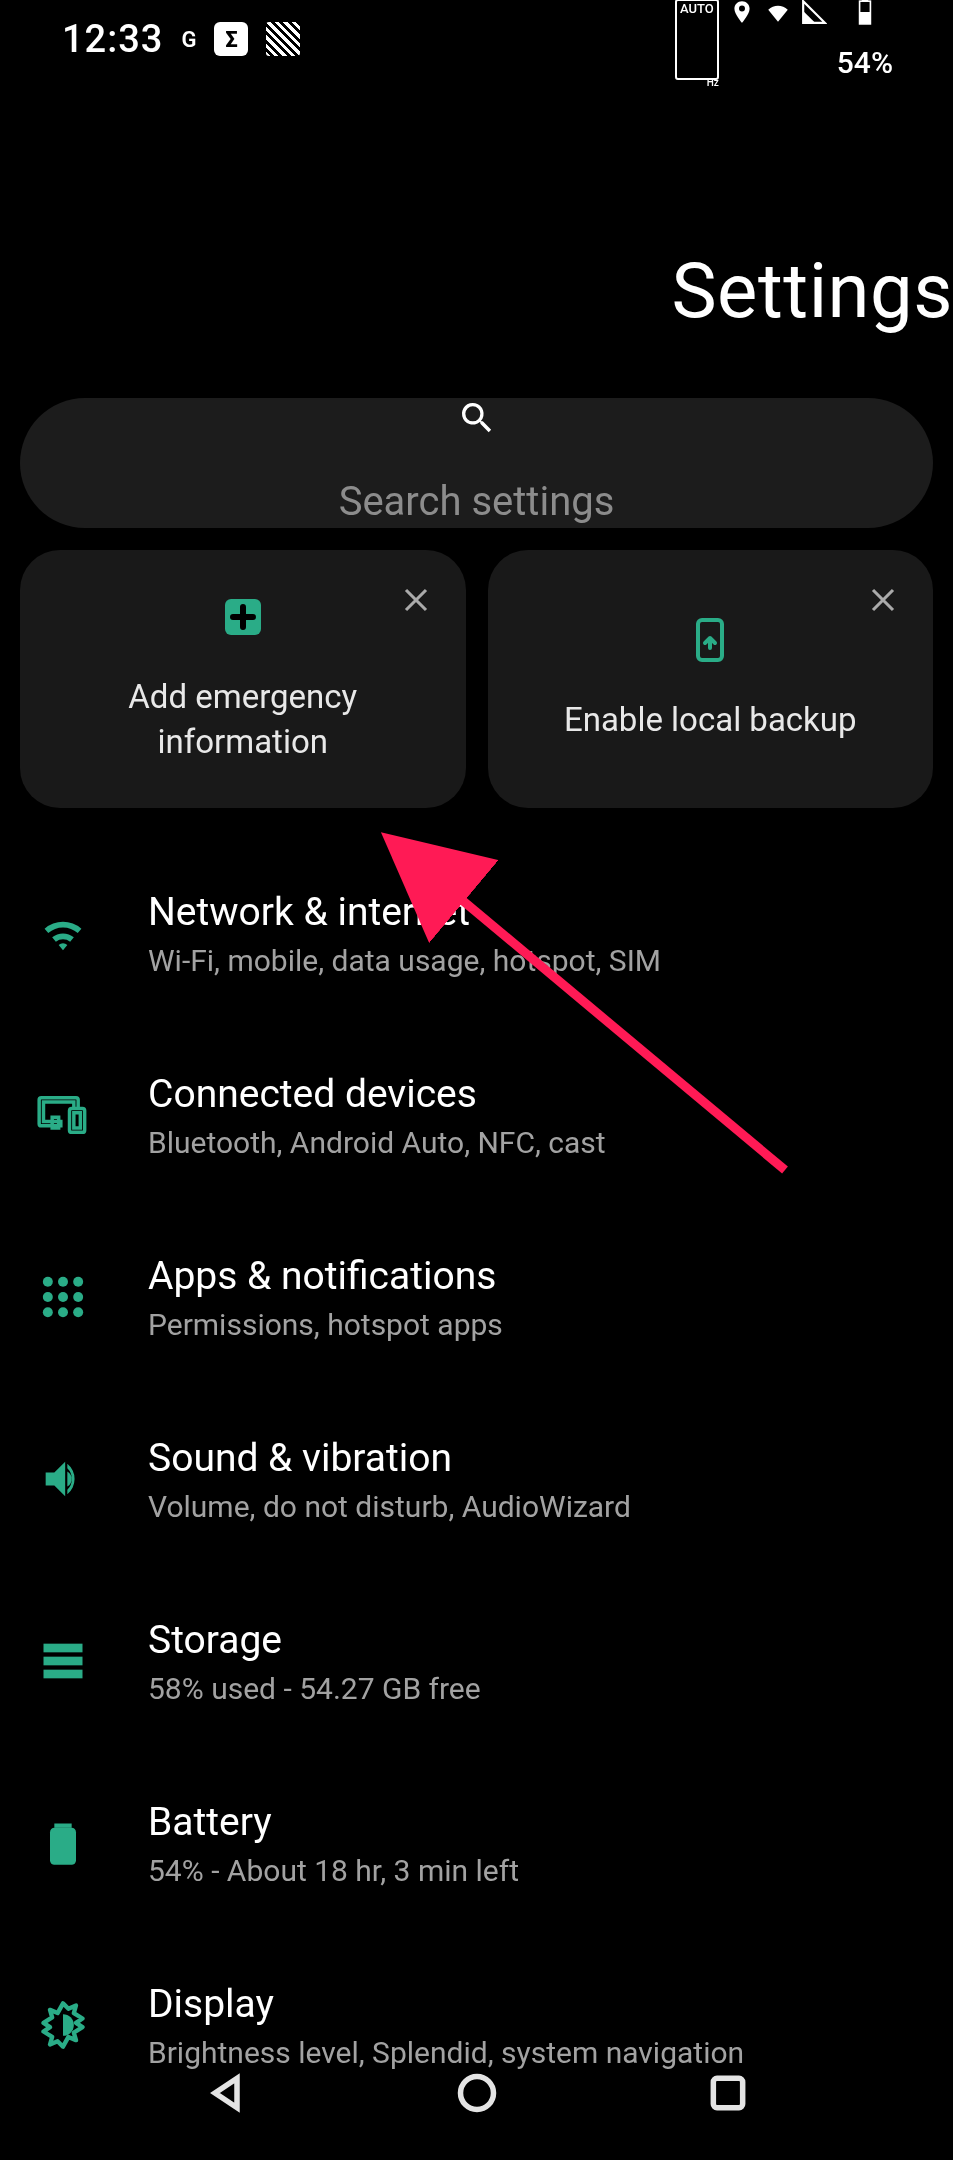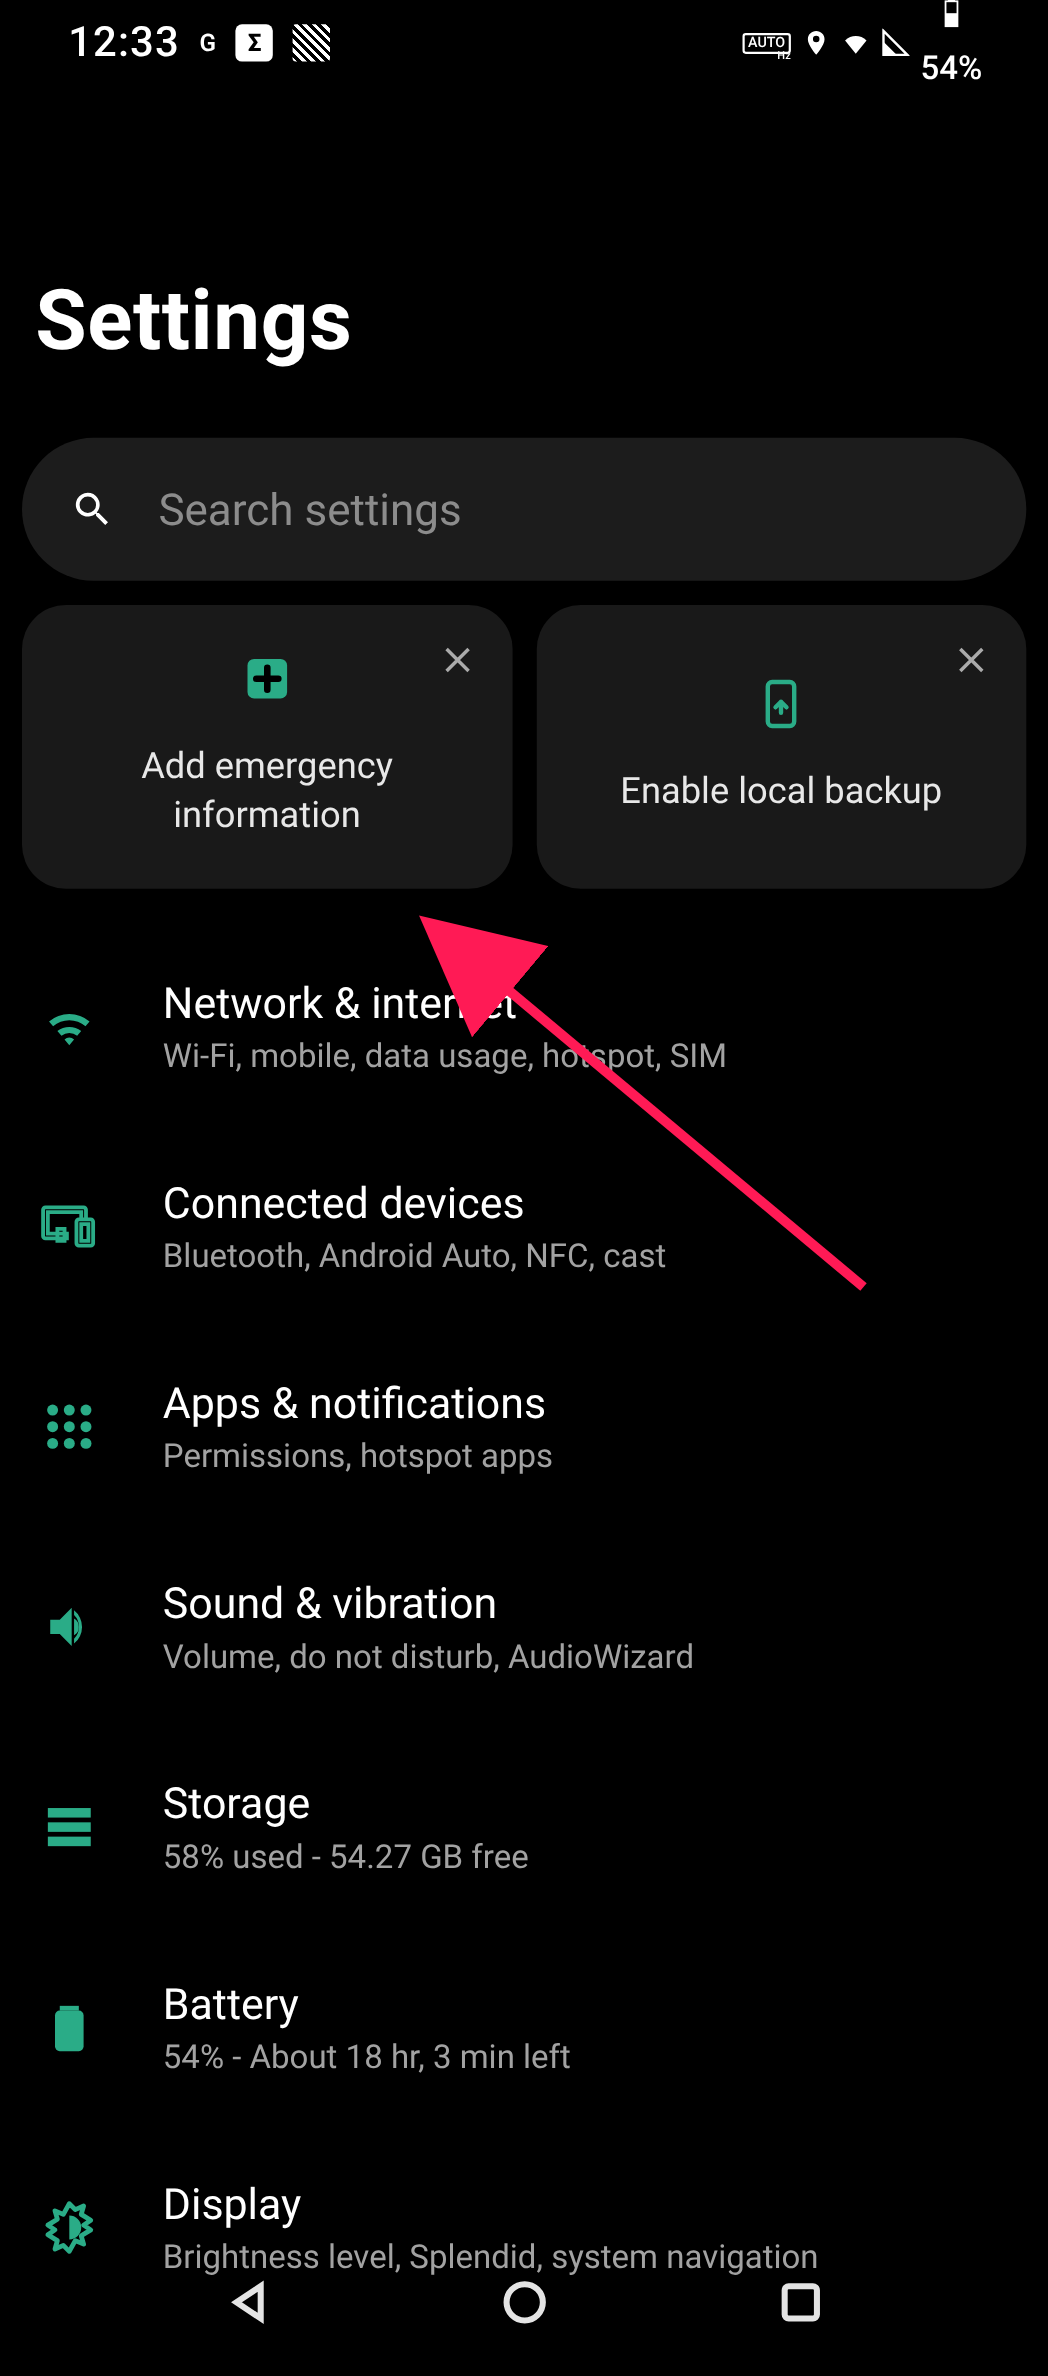--- a/index.html
+++ b/index.html
@@ -5,32 +5,32 @@
     * { margin: 0; padding: 0; box-sizing: border-box; }
     html, body { width: 953px; height: 2160px; background: #000; color: #fff; font-family: Roboto, "Segoe UI", Arial, sans-serif; overflow: hidden; }
 
     
     .status-bar { height: 78px; display: flex; align-items: center; justify-content: space-between; padding: 0 60px 0 62px; font-size: 30px; font-weight: 500; }
     .status-left { display: flex; align-items: center; gap: 18px; }
     .status-left .time { font-size: 38px; letter-spacing: 1px; }
     .status-left .g { font-size: 22px; font-weight: 600; }
     .sigma-chip { width: 34px; height: 34px; background: #fff; border-radius: 6px; display: flex; align-items: center; justify-content: center; color: #000; font-weight: 800; font-size: 22px; }
     .stripes { width: 34px; height: 34px; background: repeating-linear-gradient(45deg,#fff 0 3px,#000 3px 6px); border-radius: 3px; }
-    .status-right { display: flex; align-items: center; gap: 10px; }
+    .status-right { display: flex; gap: 10px; }
     .status-right svg { width: 26px; height: 26px; fill: #fff; }
     .auto-chip { font-size: 13px; border: 2px solid #fff; padding: 1px 3px; border-radius: 3px; line-height: 1; position: relative; }
     .auto-chip::after { content: "Hz"; position: absolute; bottom: -10px; right: -2px; font-size: 10px; }
     .batt-wrap { display: flex; align-items: center; gap: 20px; flex-direction: column; }
     .batt-wrap .pct { font-size: 30px; font-weight: 500; }
 
     
-    .page-title { font-size: 76px; font-weight: 700; padding: 168px 0 0 32px; letter-spacing: 0.5px; }
-
-    
-    .search-pill { margin: 62px 20px 0; height: 130px; background: #1c1c1c; border-radius: 65px; display: flex; align-items: center; padding: 0 44px; gap: 40px; }
+    .page-title { font-size: 76px; font-weight: 400; padding: 168px 0 0 32px; letter-spacing: 0.5px; text-align: right; }
+
+    
+    .search-pill { margin: 62px 20px 0; height: 130px; background: #1c1c1c; border-radius: 65px; display: flex; align-items: center; padding: 0 44px; gap: 40px; flex-direction: column; }
     .search-pill svg { width: 40px; height: 40px; fill: #fff; }
     .search-pill .ph { font-size: 40px; color: #8c8c8c; }
 
     
     .cards { margin: 22px 20px 0; display: flex; gap: 22px; }
     .card { position: relative; flex: 1; height: 258px; background: #191919; border-radius: 40px; display: flex; flex-direction: column; align-items: center; justify-content: center; gap: 34px; padding: 0 30px; }
     .card .close { position: absolute; top: 28px; right: 28px; width: 44px; height: 44px; display: flex; align-items: center; justify-content: center; }
     .card .close svg { width: 30px; height: 30px; stroke: #aaa; stroke-width: 2.5; fill: none; }
     .card .icon { width: 48px; height: 48px; }
     .card .icon svg { width: 100%; height: 100%; fill: #2aac87; }

